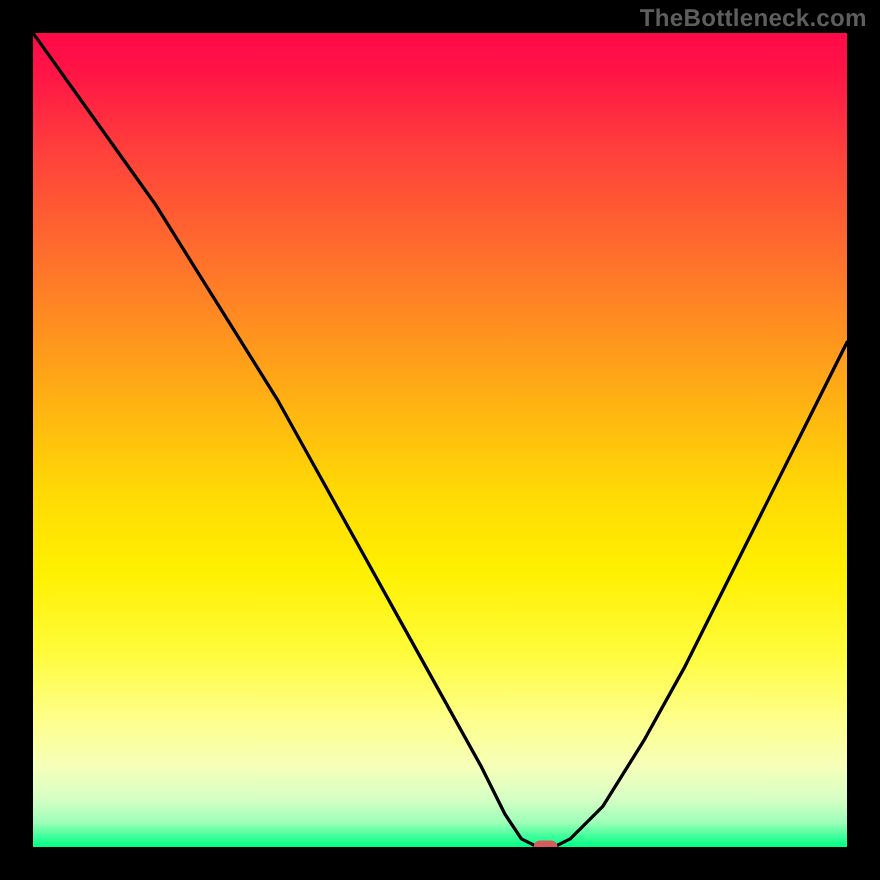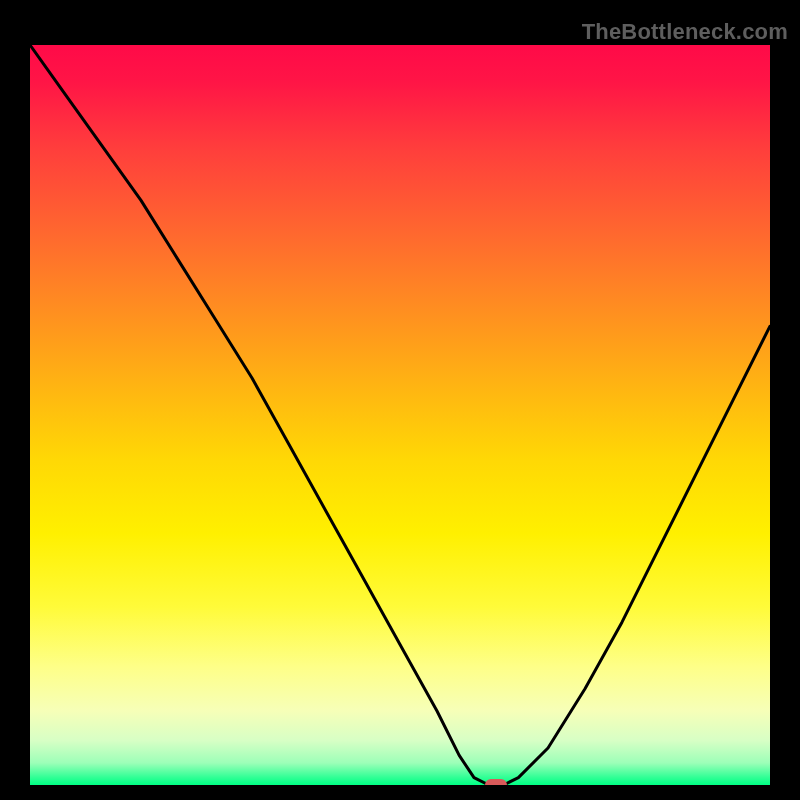--- a/index.html
+++ b/index.html
@@ -9,21 +9,20 @@
     height: 800px;
     background: #000;
     overflow: hidden;
     font-family: Arial, Helvetica, sans-serif;
   }
   .frame {
     position: relative;
     width: 800px;
     height: 743px;
     background: #000;
-    margin-top: 15px;
   }
   .attribution {
     position: absolute;
     top: 4px;
     right: 12px;
     color: #5e5e5e;
     font-size: 22px;
     font-weight: 600;
     letter-spacing: 0.2px;
     z-index: 5;

